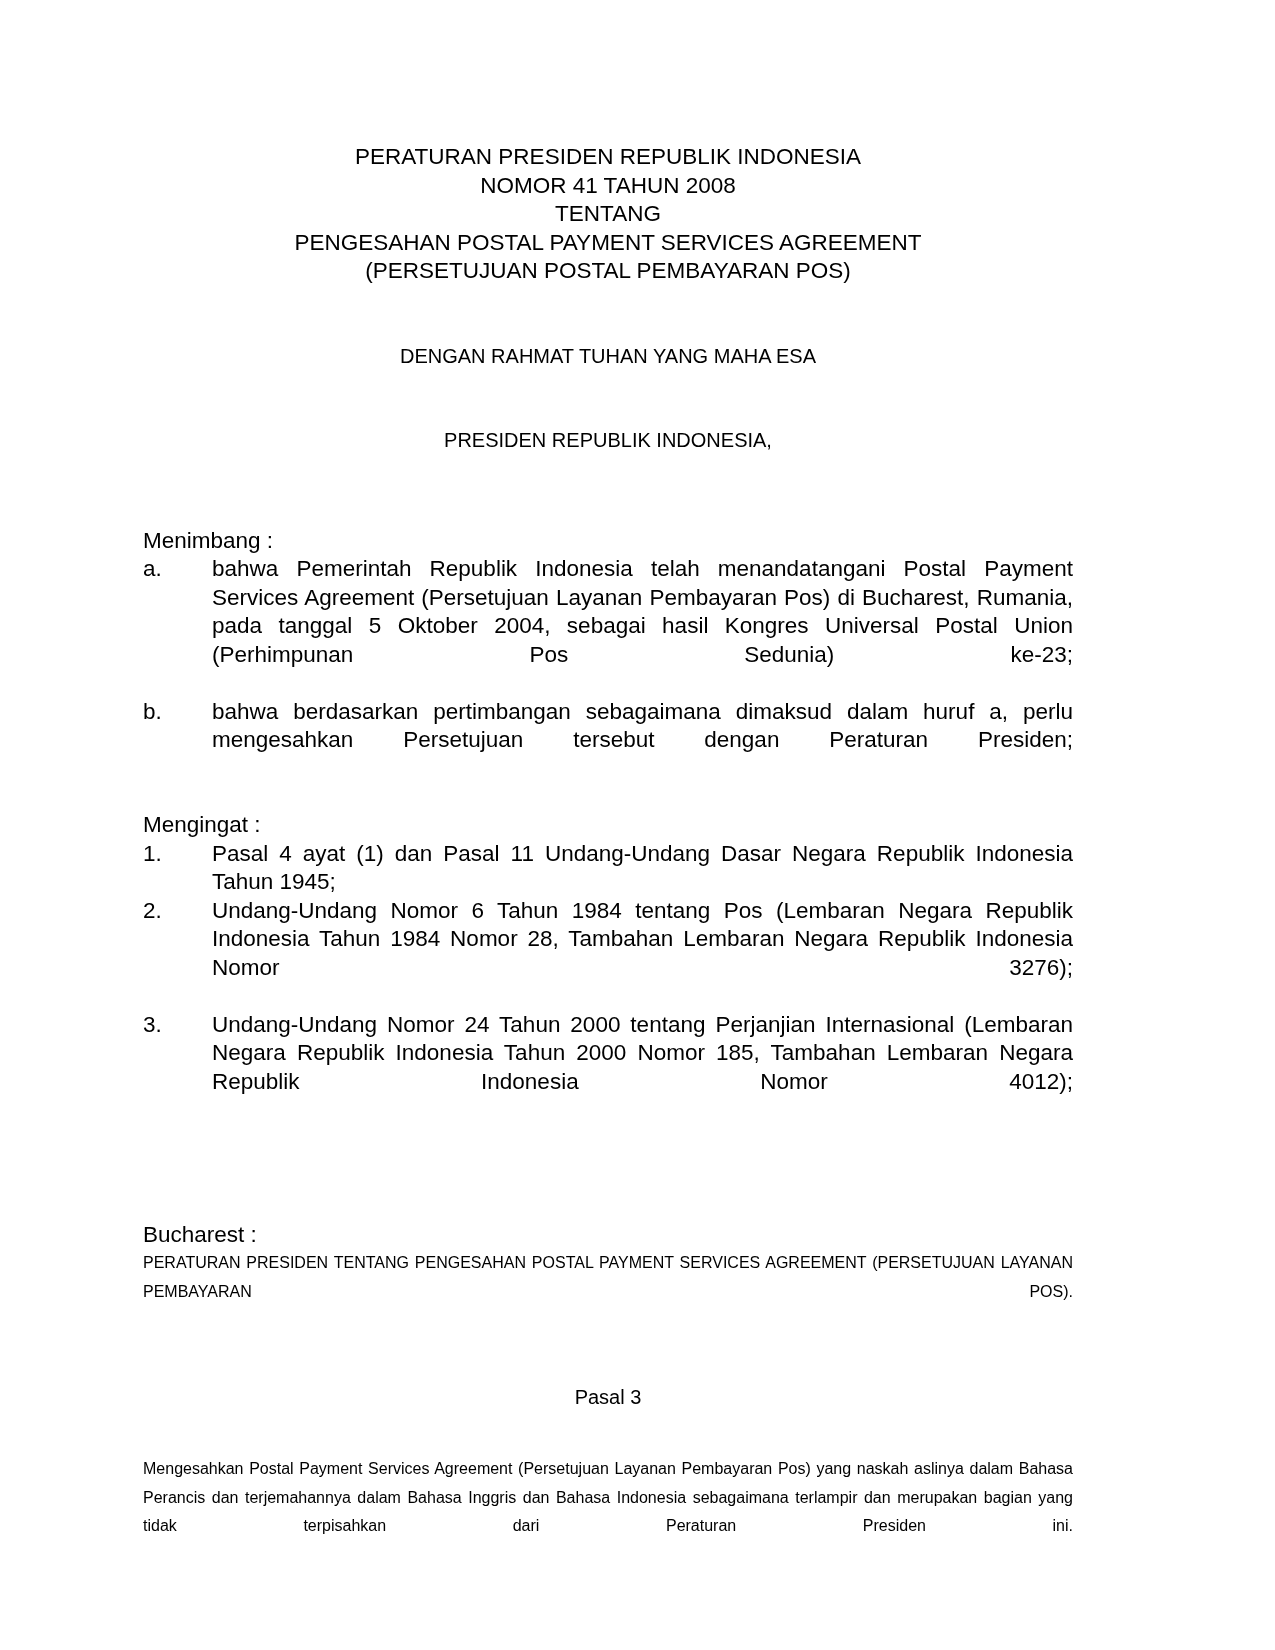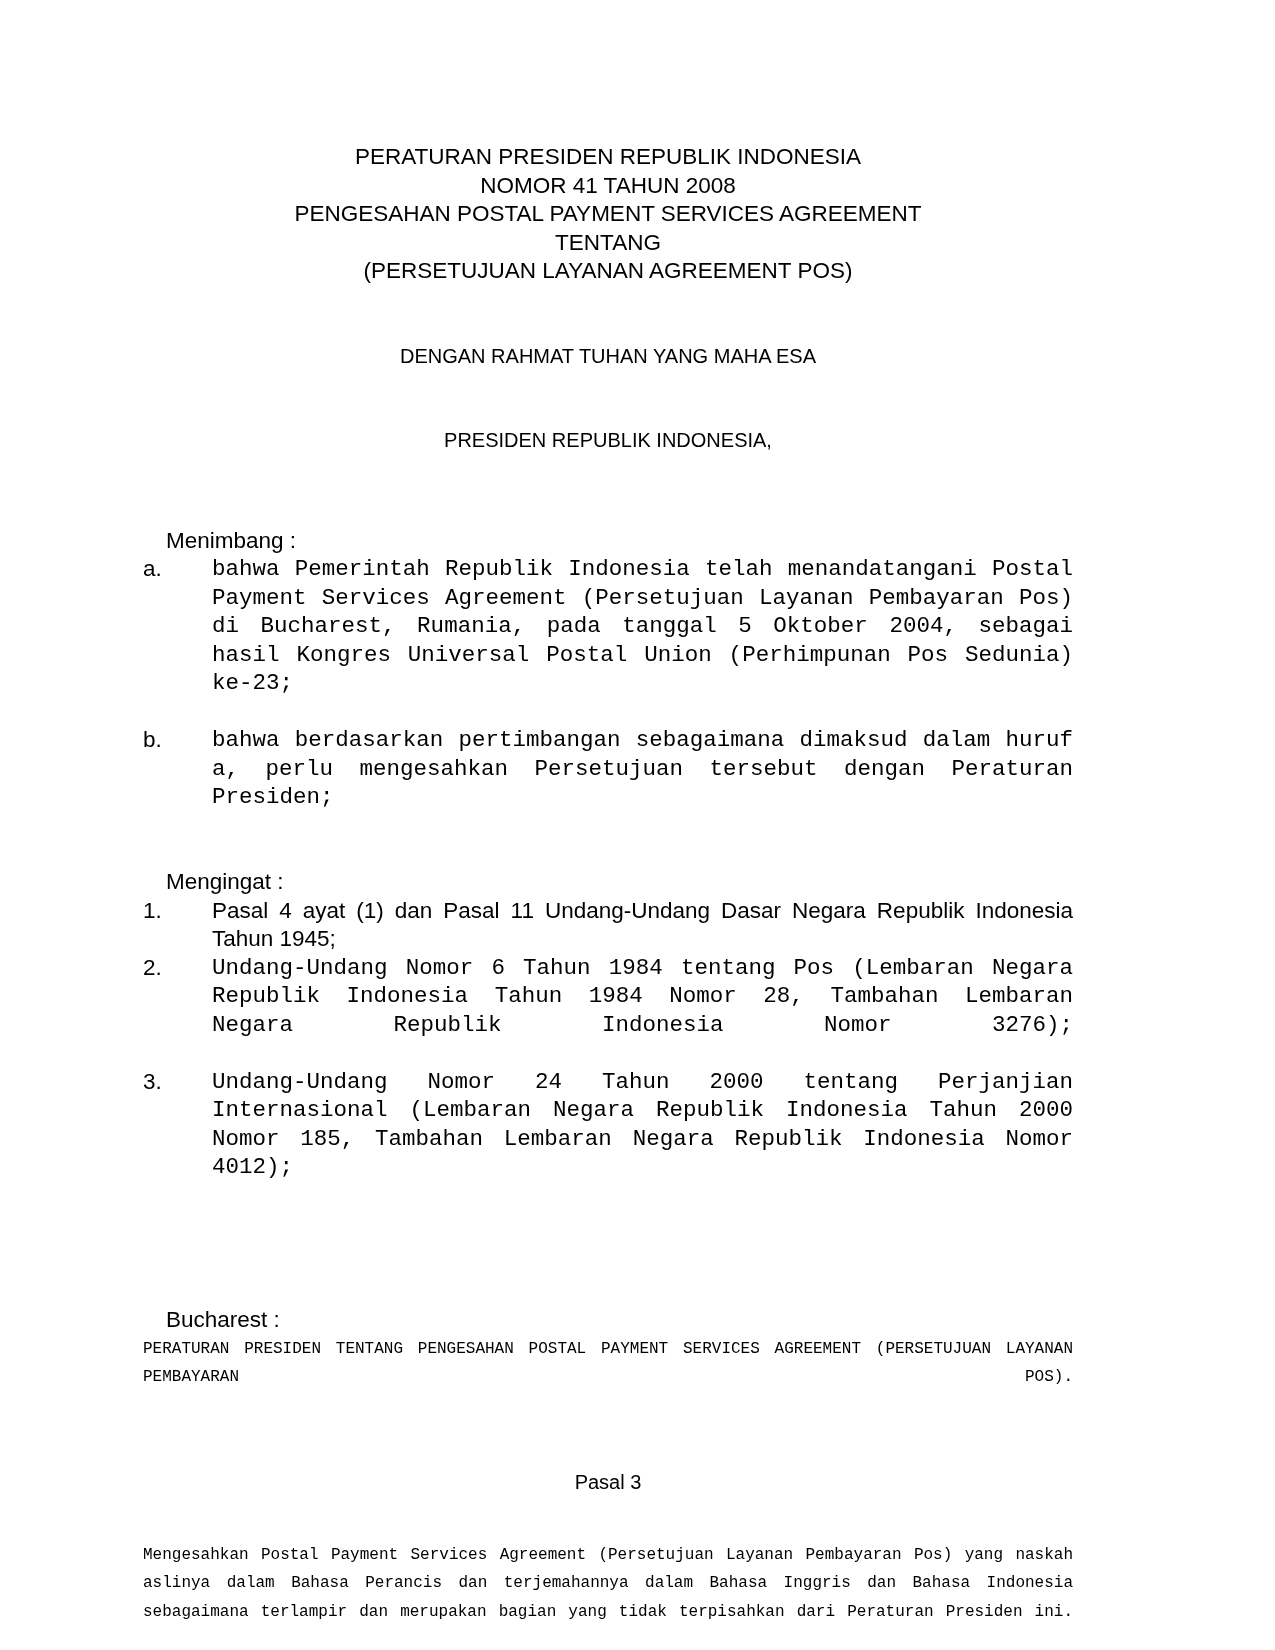--- a/index.html
+++ b/index.html
@@ -47,21 +47,20 @@
   .gap-48 { height: 48px; }
   .gap-52 { height: 52px; }
   .gap-56 { height: 56px; }
   .gap-72 { height: 72px; }
 
   
   .label {
     font-size: 22.5px;
     line-height: 28.5px;
     text-align: left;
-    margin-left: 23px;
   }
   .para {
     font-size: 16px;
     line-height: 28.5px;
     text-align: justify;
     text-justify: inter-word;
   }
 
   
   .list {
@@ -78,40 +77,39 @@
     text-align: left;
   }
   .list-text {
     flex: 1 1 auto;
     text-align: justify;
     text-justify: inter-word;
   }
   
   .justify-all {
     text-align: justify;
-    font-family: Liberation Mono, monospace;
   }
   .justify-all::after {
     content: "";
     display: inline-block;
     width: 100%;
   }
 </style>
 </head>
 <body>
 
 <div class="page">
   <div class="content">
 
     <div class="title-block">
       <div class="title-line">PERATURAN PRESIDEN REPUBLIK INDONESIA</div>
       <div class="title-line">NOMOR 41 TAHUN 2008</div>
+      <div class="title-line">TENTANG</div>
       <div class="title-line">PENGESAHAN POSTAL PAYMENT SERVICES AGREEMENT</div>
-      <div class="title-line">TENTANG</div>
-      <div class="title-line">(PERSETUJUAN LAYANAN AGREEMENT POS)</div>
+      <div class="title-line">(PERSETUJUAN POSTAL PEMBAYARAN POS)</div>
     </div>
 
     <div class="gap-56"></div>
     <div class="center-line">DENGAN RAHMAT TUHAN YANG MAHA ESA</div>
 
     <div class="gap-56"></div>
     <div class="center-line">PRESIDEN REPUBLIK INDONESIA,</div>
 
     <div class="gap-72"></div>
     <div class="label">Menimbang :</div>

